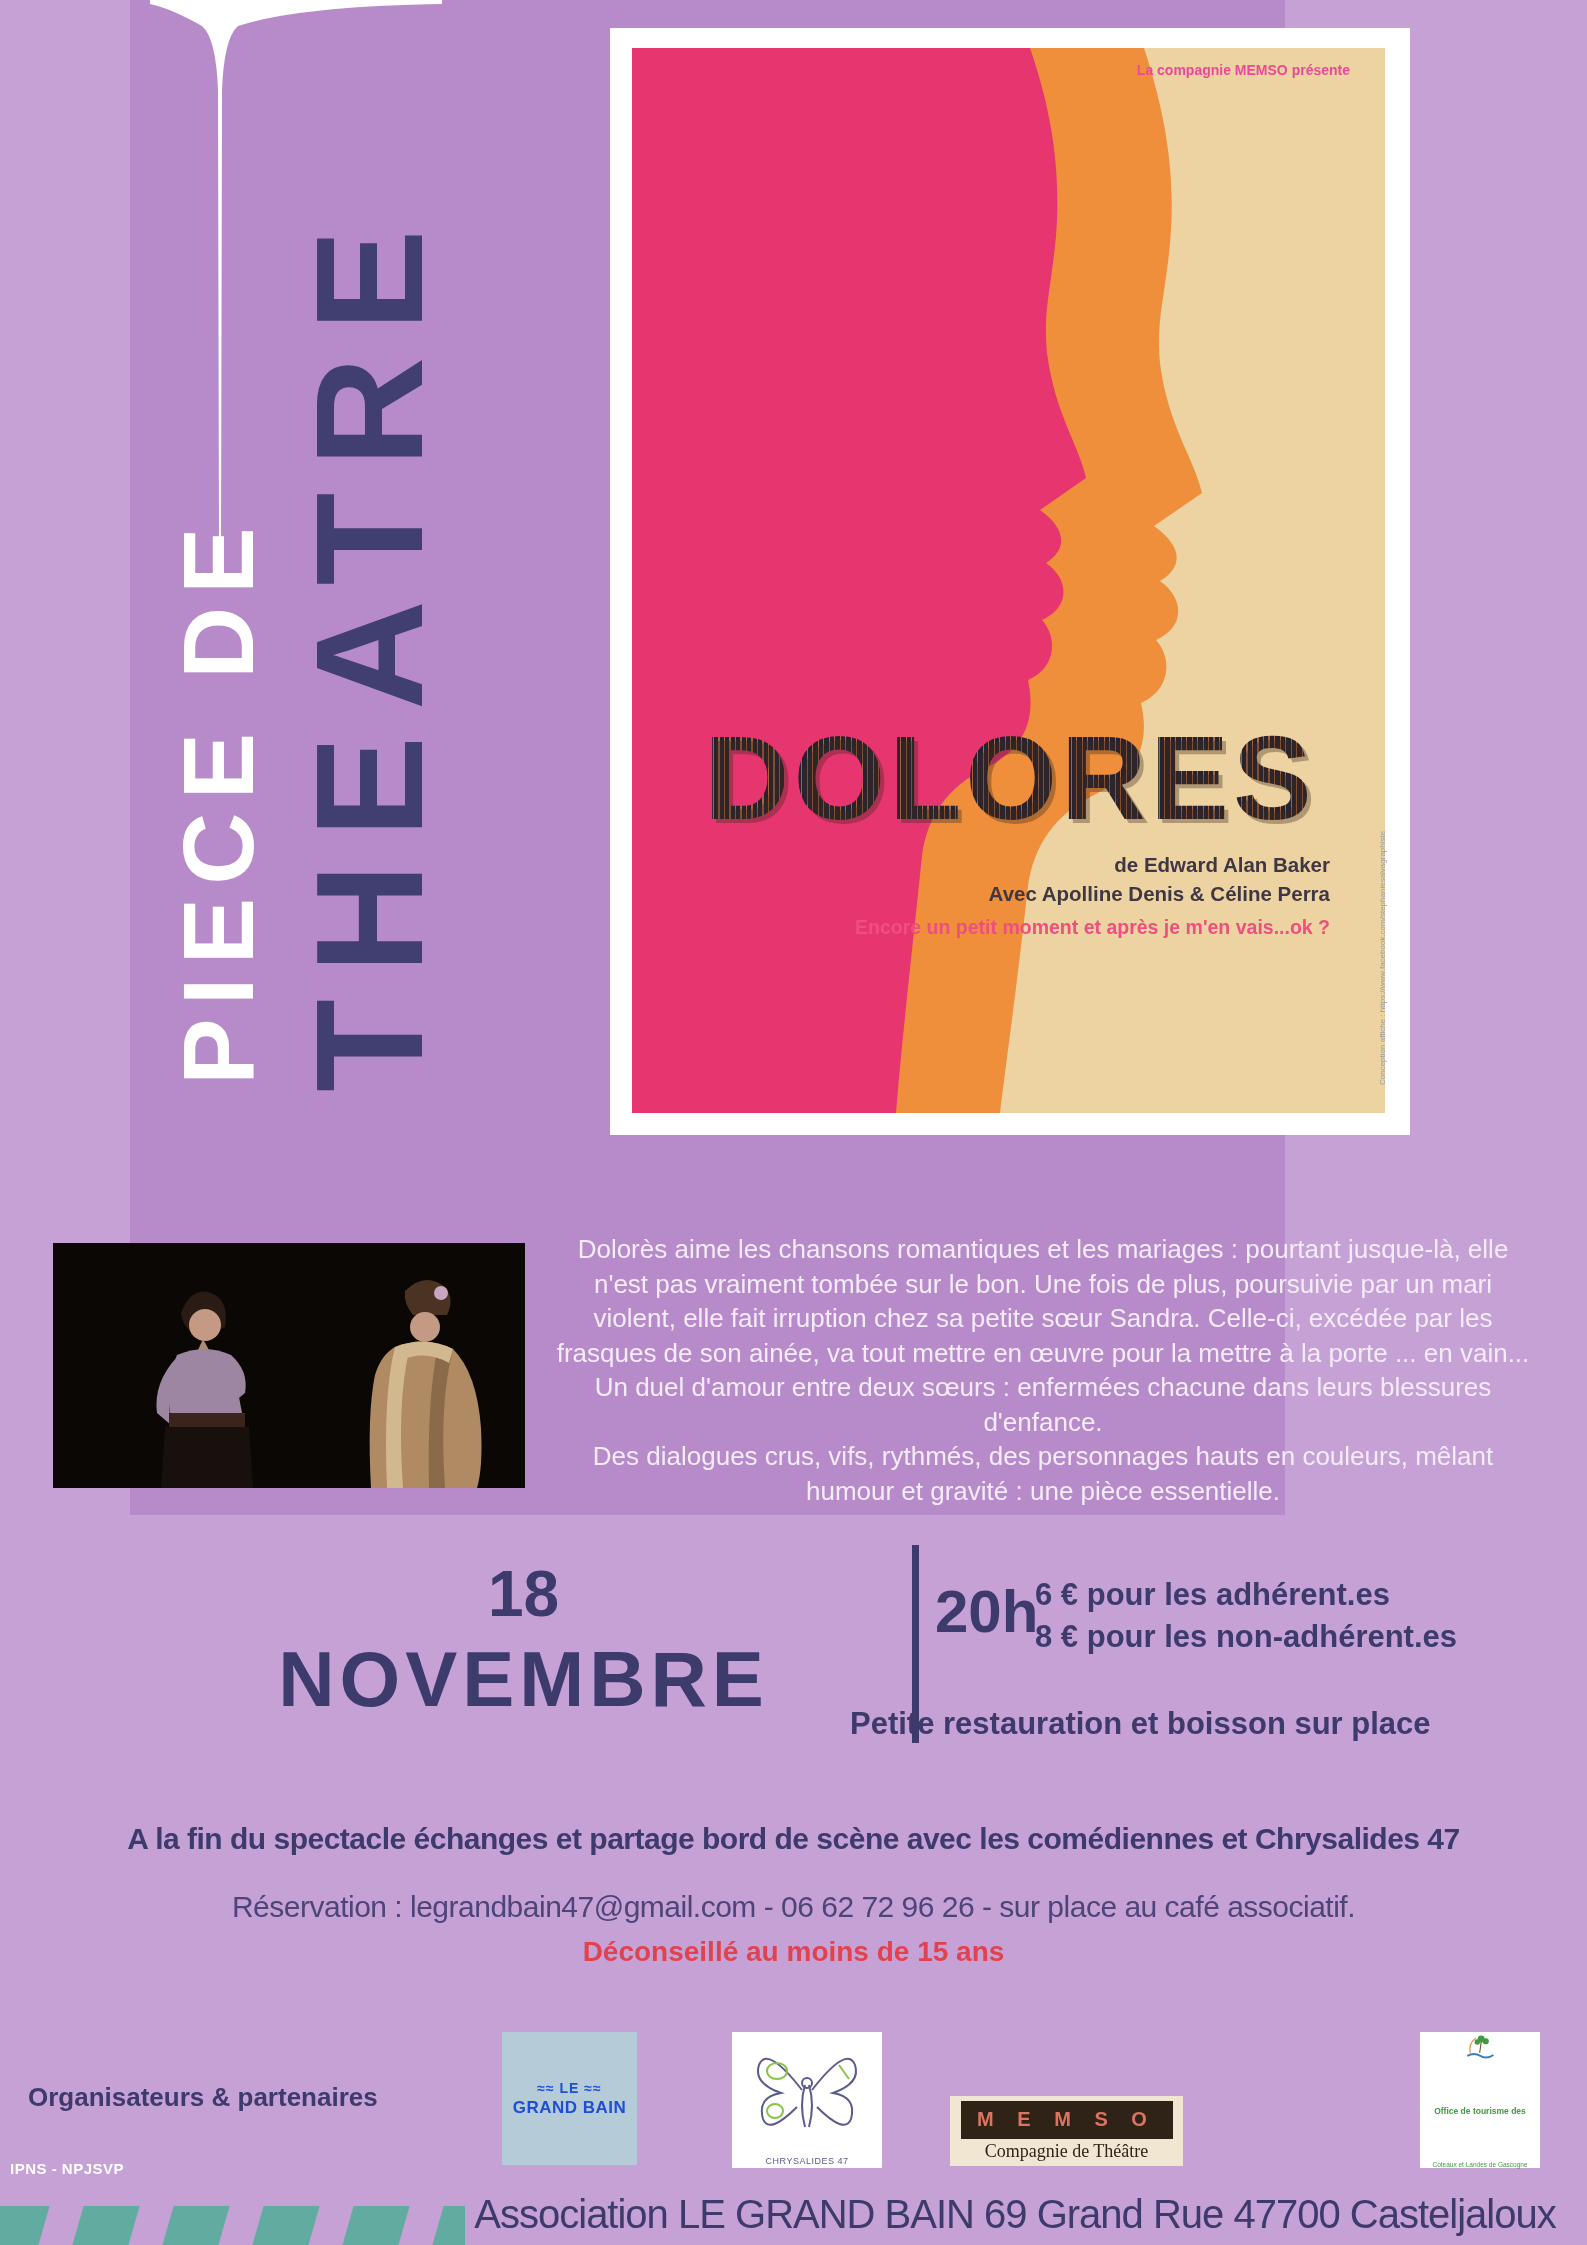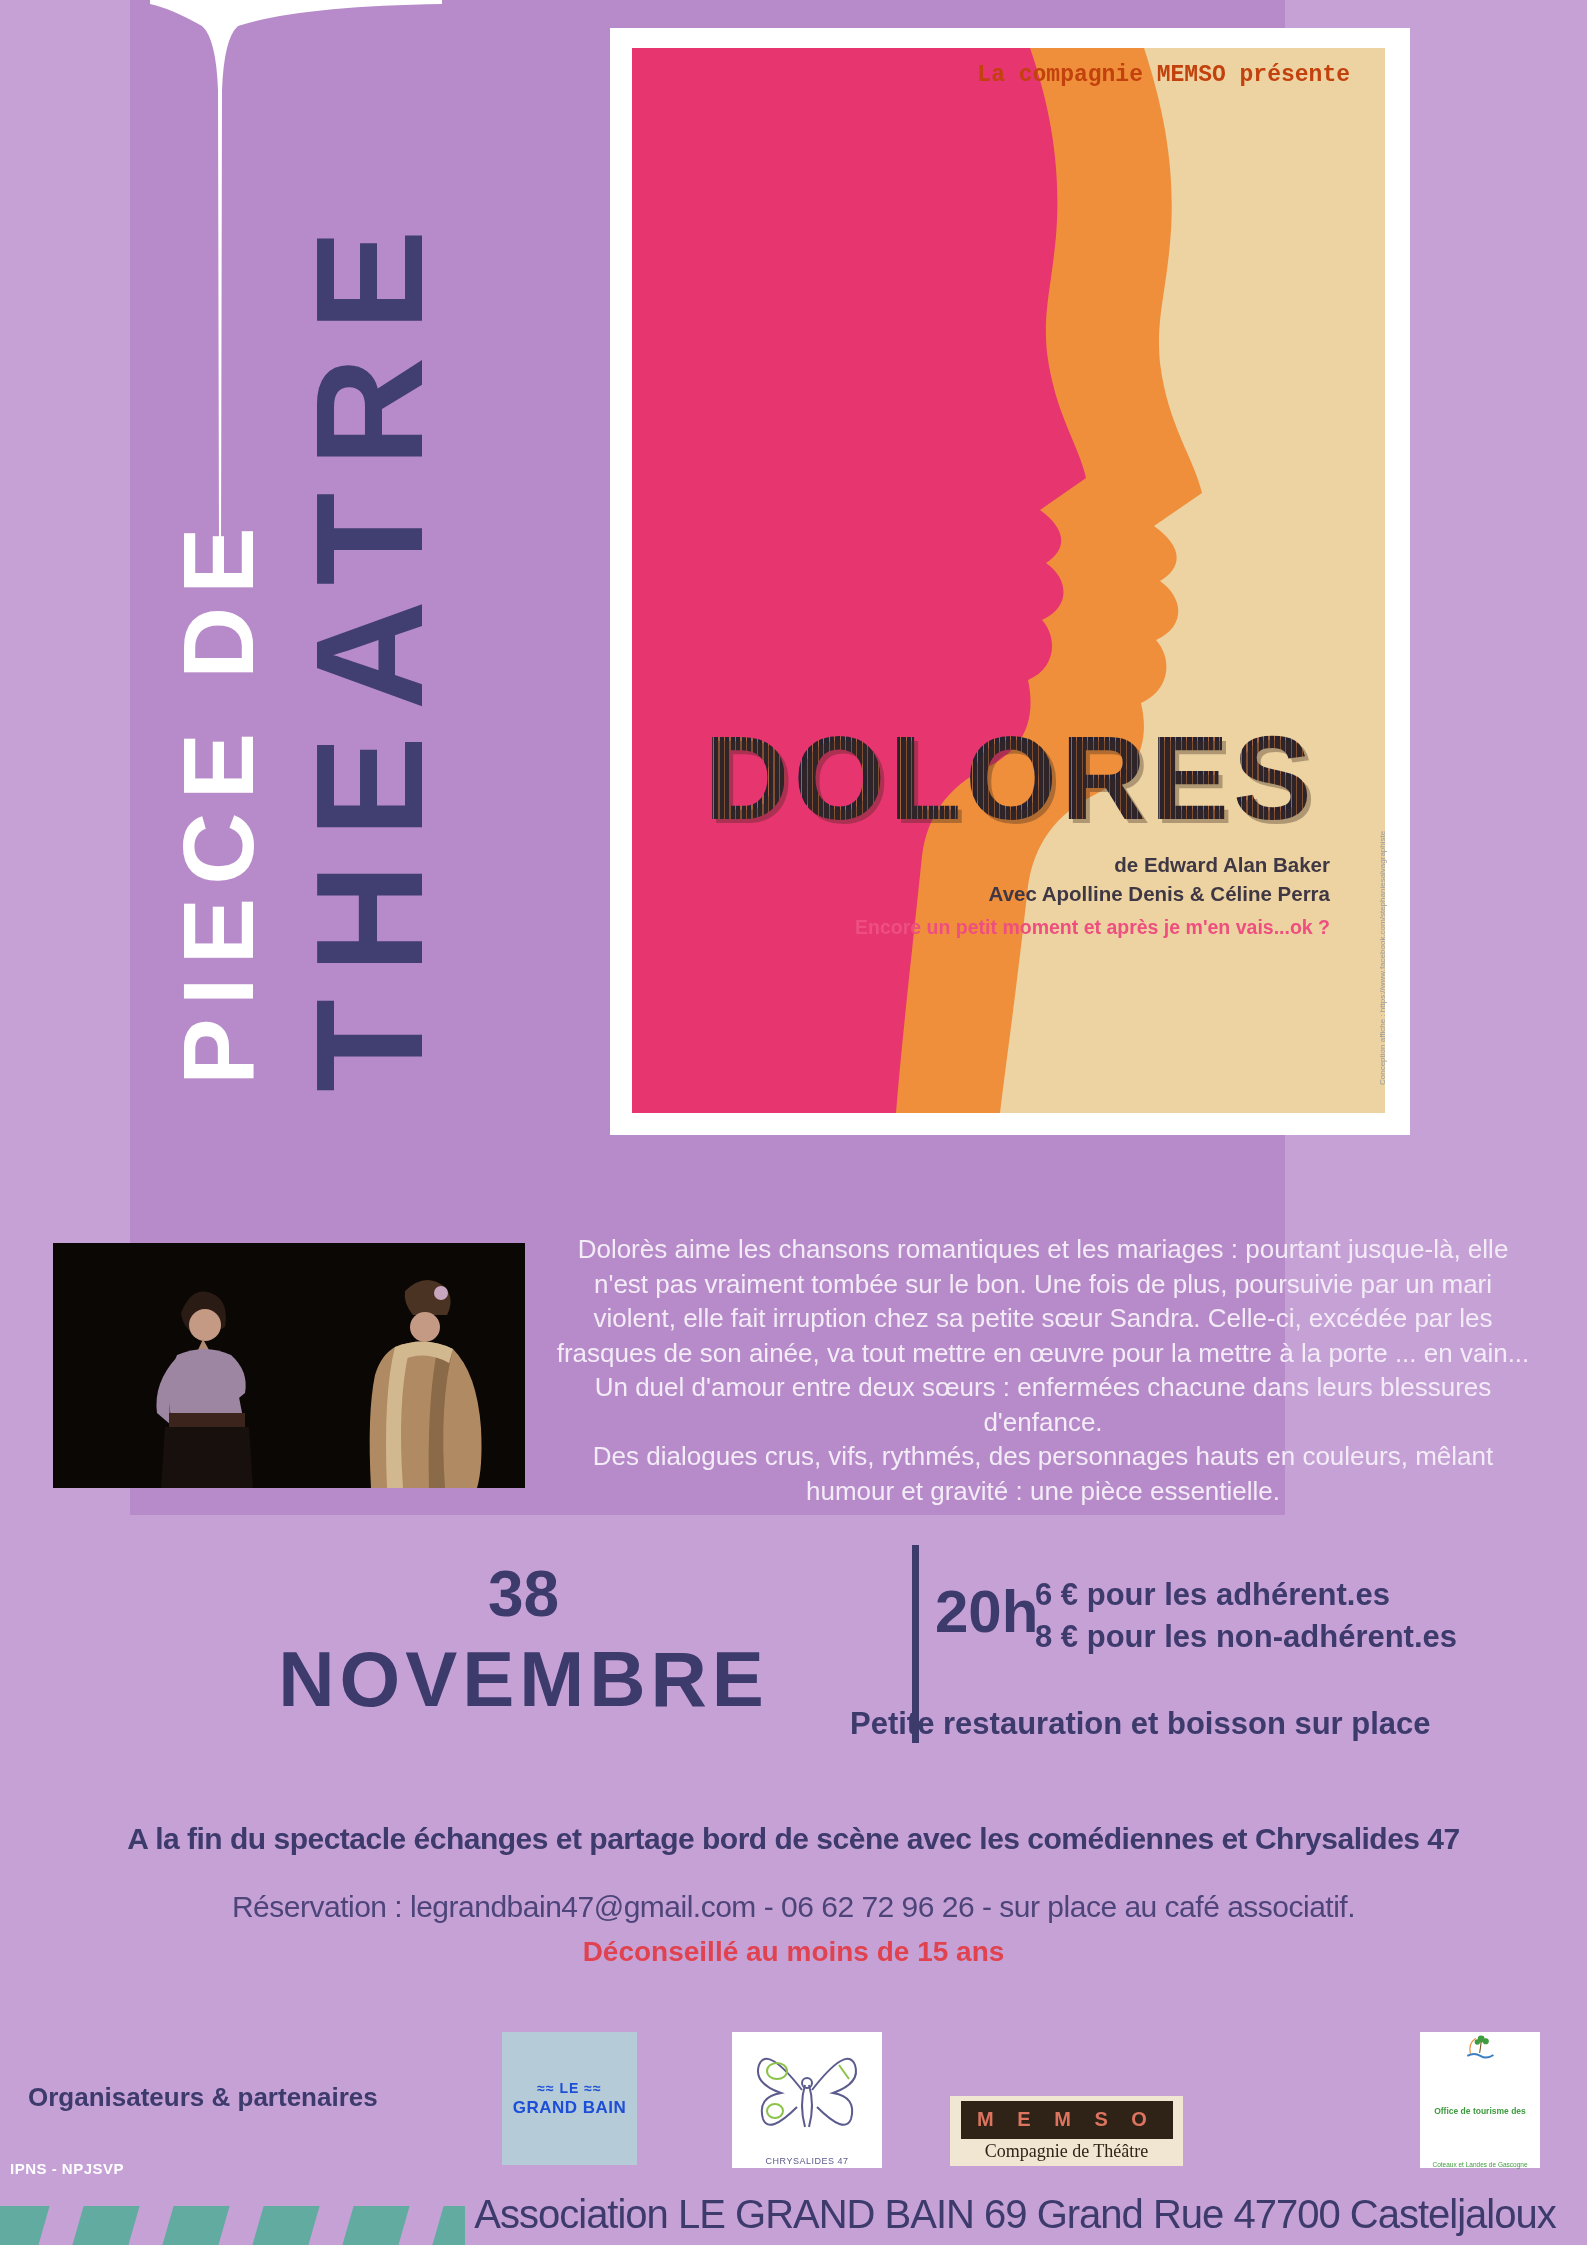--- a/index.html
+++ b/index.html
@@ -14,21 +14,21 @@
   #drip{left:130px;top:0;width:320px;height:560px;}
   
   .vword{transform:rotate(-90deg);transform-origin:0 0;white-space:nowrap;font-weight:bold;}
   #piece-de{left:163px;top:1085px;width:545px;height:110px;font-size:100px;line-height:110px;
     letter-spacing:13px;color:#ffffff;}
   #theatre{left:293px;top:1092px;width:852px;height:152px;font-size:152px;line-height:152px;
     letter-spacing:26px;color:#413e72;}
   
   #poster{left:610px;top:28px;width:800px;height:1107px;background:#ffffff;}
   #poster-art{left:22px;top:20px;width:753px;height:1065px;}
-  #poster-presenter{left:0;top:34px;width:740px;text-align:right;font-size:23px;font-weight:bold;color:#c2410c;font-family:Liberation Mono, monospace;}
+  #poster-presenter{left:0;top:34px;width:740px;text-align:right;font-size:14px;font-weight:bold;color:#ec4899;}
   #poster-title{left:0;top:682px;width:800px;text-align:center;font-size:118px;font-weight:bold;
     letter-spacing:4px;color:#28222e;text-shadow:4px 4px 0 rgba(60,40,25,.35);}
   @supports ((-webkit-background-clip:text) or (background-clip:text)){
     #poster-title{
       background:repeating-linear-gradient(90deg,#28222e 0 4px,#a5643e 4px 5.5px);
       -webkit-background-clip:text;background-clip:text;color:transparent;}
   }
   #poster-credits{right:80px;top:822px;text-align:right;font-size:20.5px;line-height:29px;
     font-weight:bold;color:#3f3744;}
   #poster-tagline{right:80px;top:888px;text-align:right;font-size:19.5px;font-weight:bold;color:#ee4f80;}
@@ -140,21 +140,21 @@
     <div>n'est pas vraiment tombée sur le bon. Une fois de plus, poursuivie par un mari</div>
     <div>violent, elle fait irruption chez sa petite sœur Sandra. Celle-ci, excédée par les</div>
     <div>frasques de son ainée, va tout mettre en œuvre pour la mettre à la porte ... en vain...</div>
     <div>Un duel d'amour entre deux sœurs : enfermées chacune dans leurs blessures</div>
     <div>d'enfance.</div>
     <div>Des dialogues crus, vifs, rythmés, des personnages hauts en couleurs, mêlant</div>
     <div>humour et gravité : une pièce essentielle.</div>
   </div>
 
   <div id="date-block" class="abs">
-    <div id="date-day">38</div>
+    <div id="date-day">18</div>
     <div id="date-month">NOVEMBRE</div>
   </div>
   <div id="divider" class="abs"></div>
   <div id="time" class="abs navy">20h</div>
   <div id="price1" class="abs navy">6 € pour les adhérent.es</div>
   <div id="price2" class="abs navy">8 € pour les non-adhérent.es</div>
   <div id="food" class="abs navy">Petite restauration et boisson sur place</div>
 
   <div id="after-show" class="abs">A la fin du spectacle échanges et partage bord de scène avec les comédiennes et Chrysalides 47</div>
   <div id="booking" class="abs">Réservation : legrandbain47@gmail.com - 06 62 72 96 26 - sur place au café associatif.</div>

